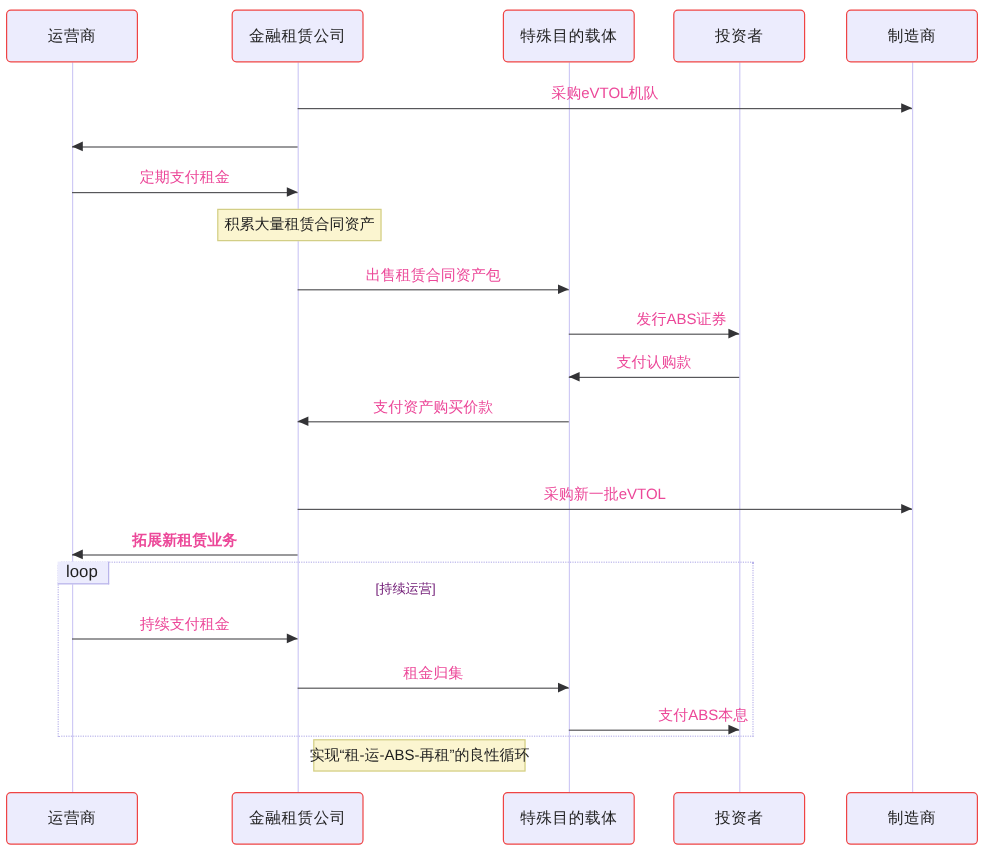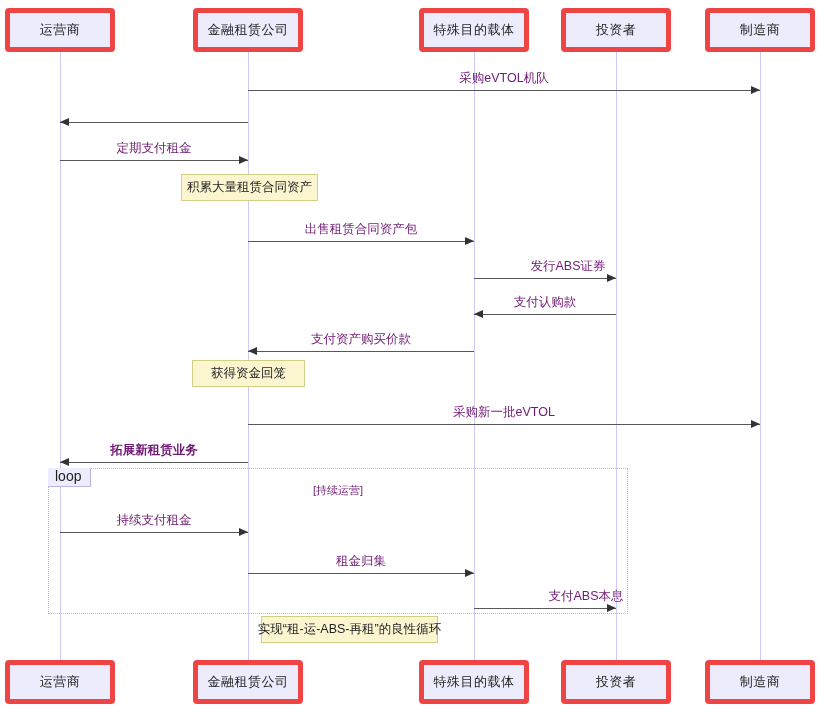--- a/index.html
+++ b/index.html
@@ -21,39 +21,39 @@
     position: absolute;
     width: 1px;
     background: #cfcaf5;
     top: 52px;
     height: 608px;
   }
   .actor-box {
     position: absolute;
     box-sizing: border-box;
     background: #ececfd;
-    border: 5px solid #ef4444;
+    border: 1px solid #ef4444;
     border-radius: 4px;
     height: 44px;
     display: flex;
     align-items: center;
     justify-content: center;
     color: #1f1f1f;
     font-size: 13px;
     letter-spacing: 0.5px;
   }
   .msg-line {
     position: absolute;
     height: 1px;
     background: #57575a;
   }
   .msg-label {
     position: absolute;
     font-size: 12.5px;
-    color: #701a75;
+    color: #ec4899;
     white-space: nowrap;
     transform: translateX(-50%);
   }
   .arrow-head {
     position: absolute;
     width: 0;
     height: 0;
     border-top: 4.5px solid transparent;
     border-bottom: 4.5px solid transparent;
   }
@@ -173,15 +173,14 @@
     <div class="msg-line" style="left: 60px; width: 188px; top: 532px;"></div>
     <div class="arrow-head right" style="top: 528px; left: 239px;"></div>
     <div class="msg-label" style="left: 154px; top: 512px;">持续支付租金</div>
     <div class="msg-line" style="left: 248px; width: 226px; top: 573px;"></div>
     <div class="arrow-head right" style="top: 569px; left: 465px;"></div>
     <div class="msg-label" style="left: 361px; top: 553px;">租金归集</div>
     <div class="msg-line" style="left: 474px; width: 142px; top: 608px;"></div>
     <div class="arrow-head right" style="top: 604px; left: 607px;"></div>
     <div class="msg-label" style="left: 545px; top: 588px; margin-left: 41px;">支付ABS本息</div>
     <div class="note-box" style="left: 181px; top: 174px; width: 137px;">积累大量租赁合同资产</div>
-    <div class="note-box" style="left: 192px; top: 360px; width: 113px;">获得资金回笼</div>
     <div class="note-box" style="left: 261px; top: 604px; width: 177px; margin-top: 12px;">实现“租-运-ABS-再租”的良性循环</div>
   </div>
 
 </body></html>

